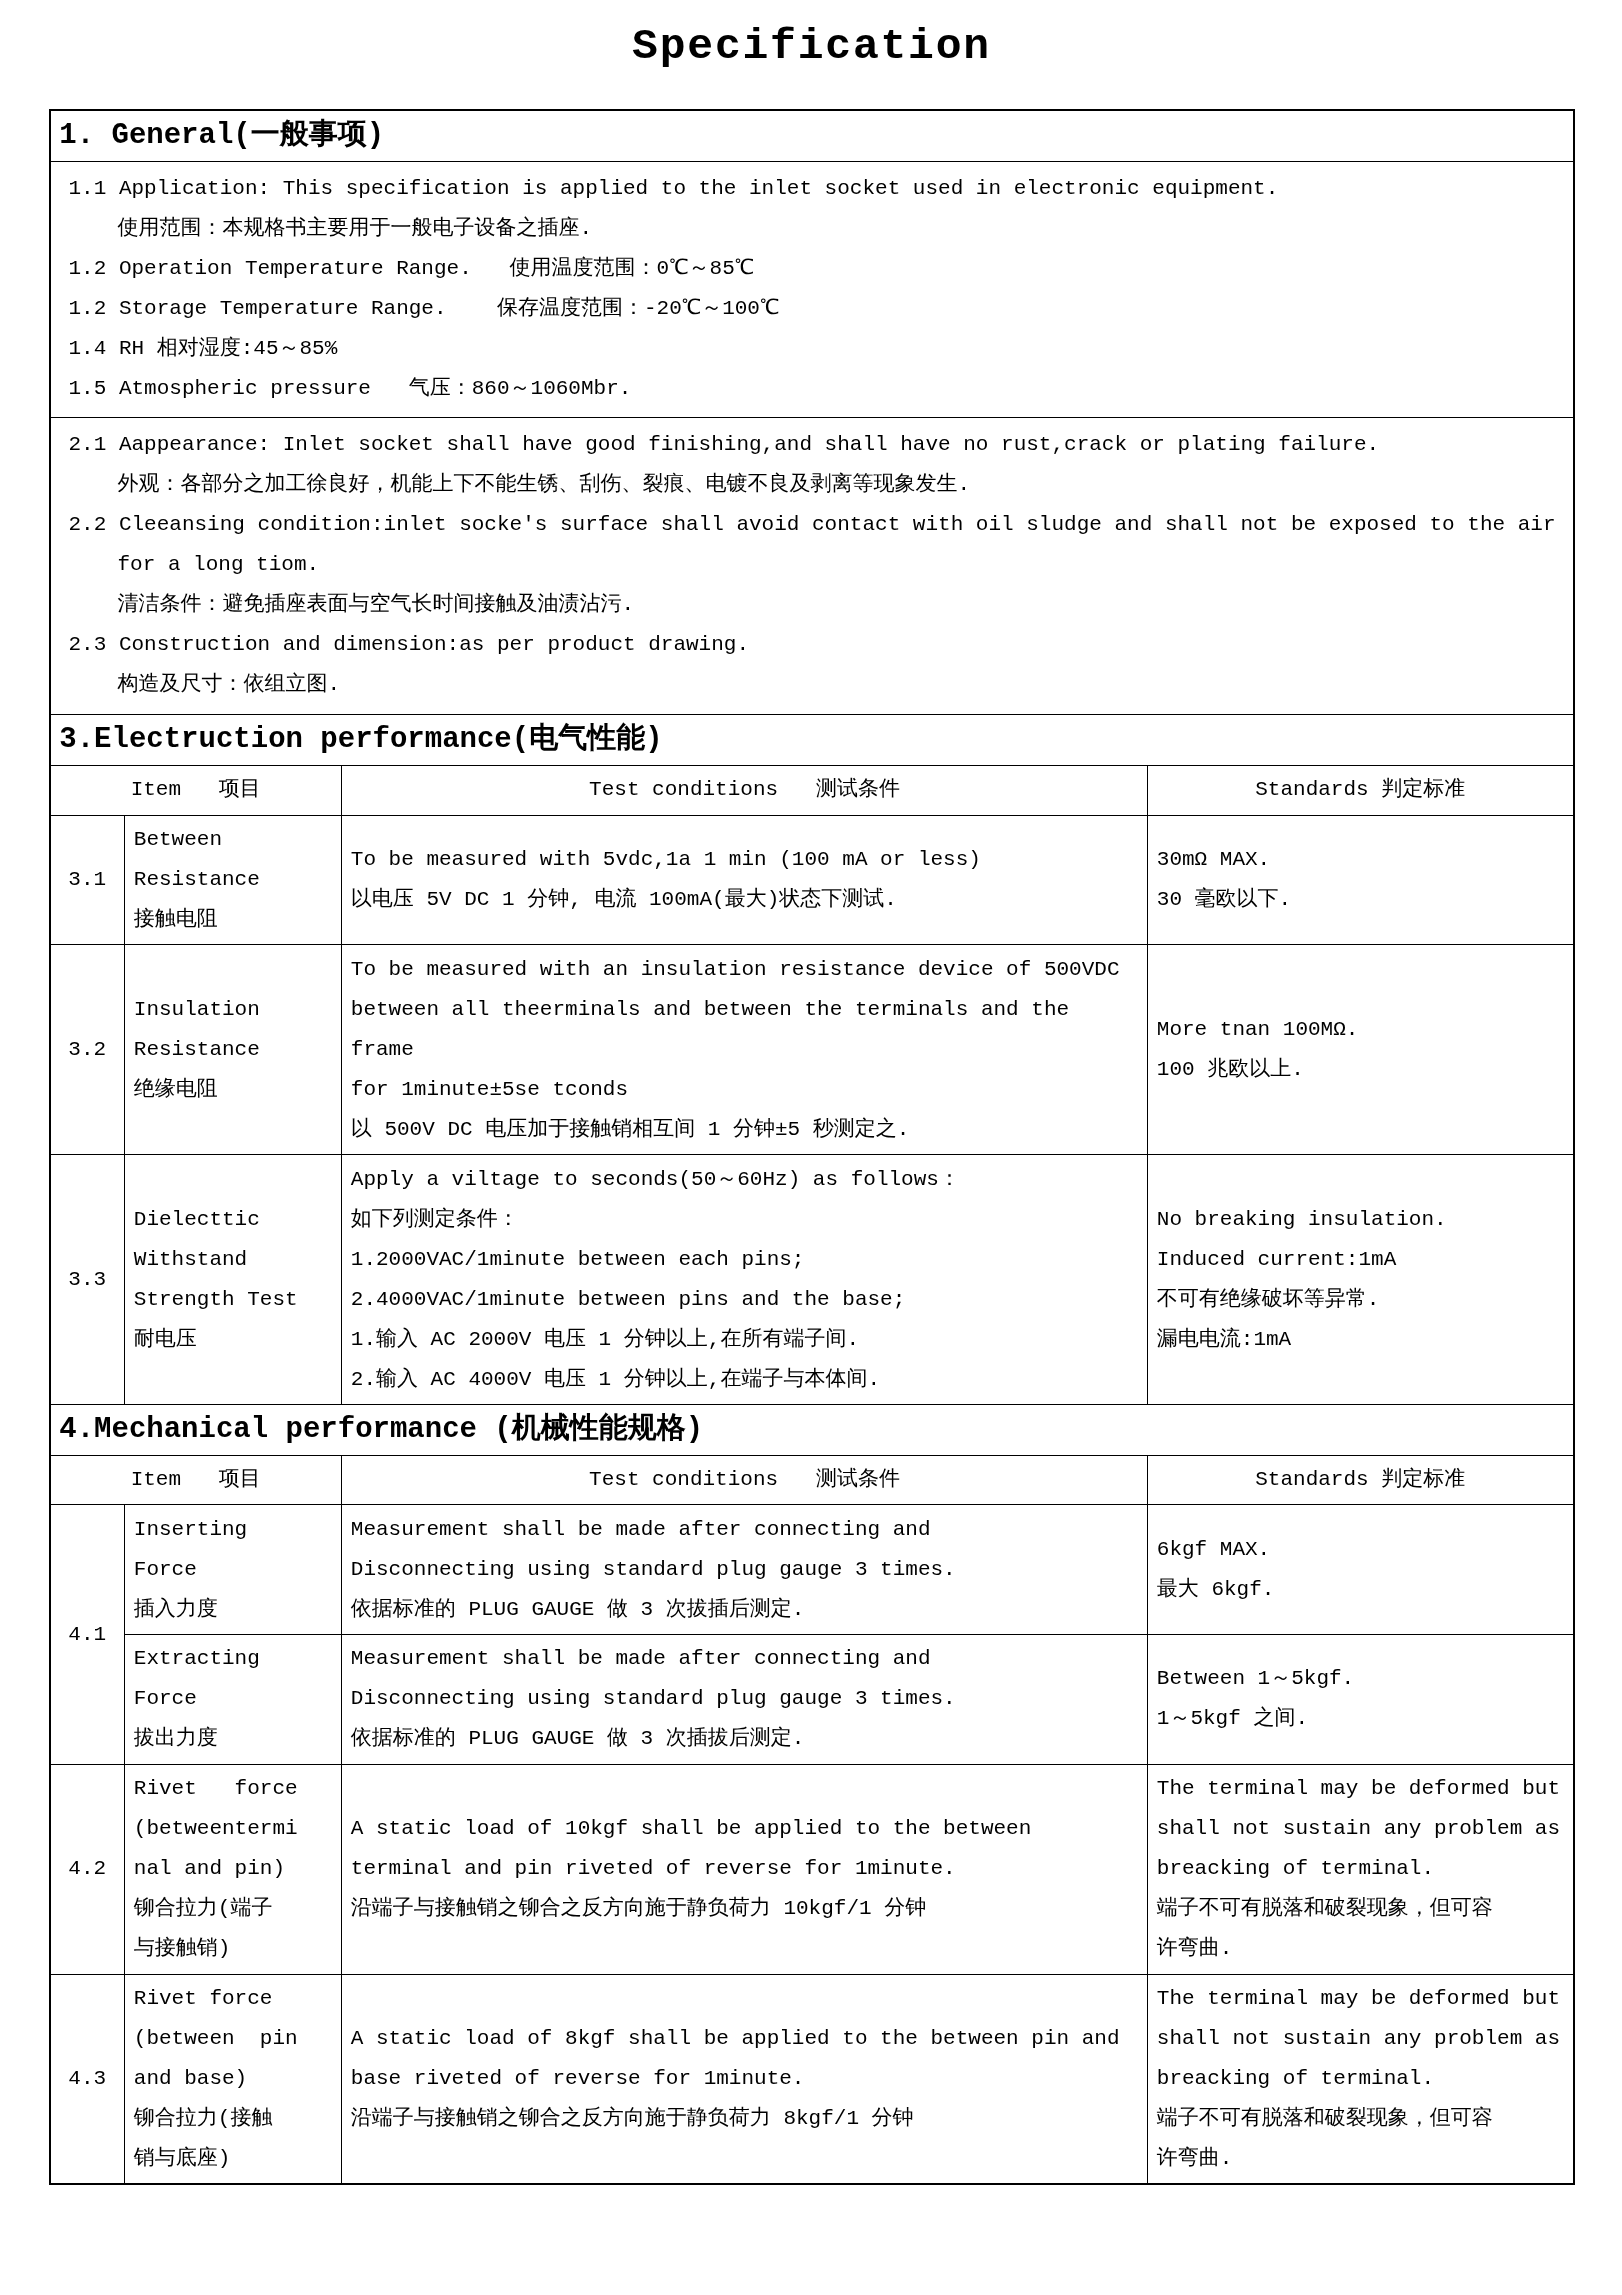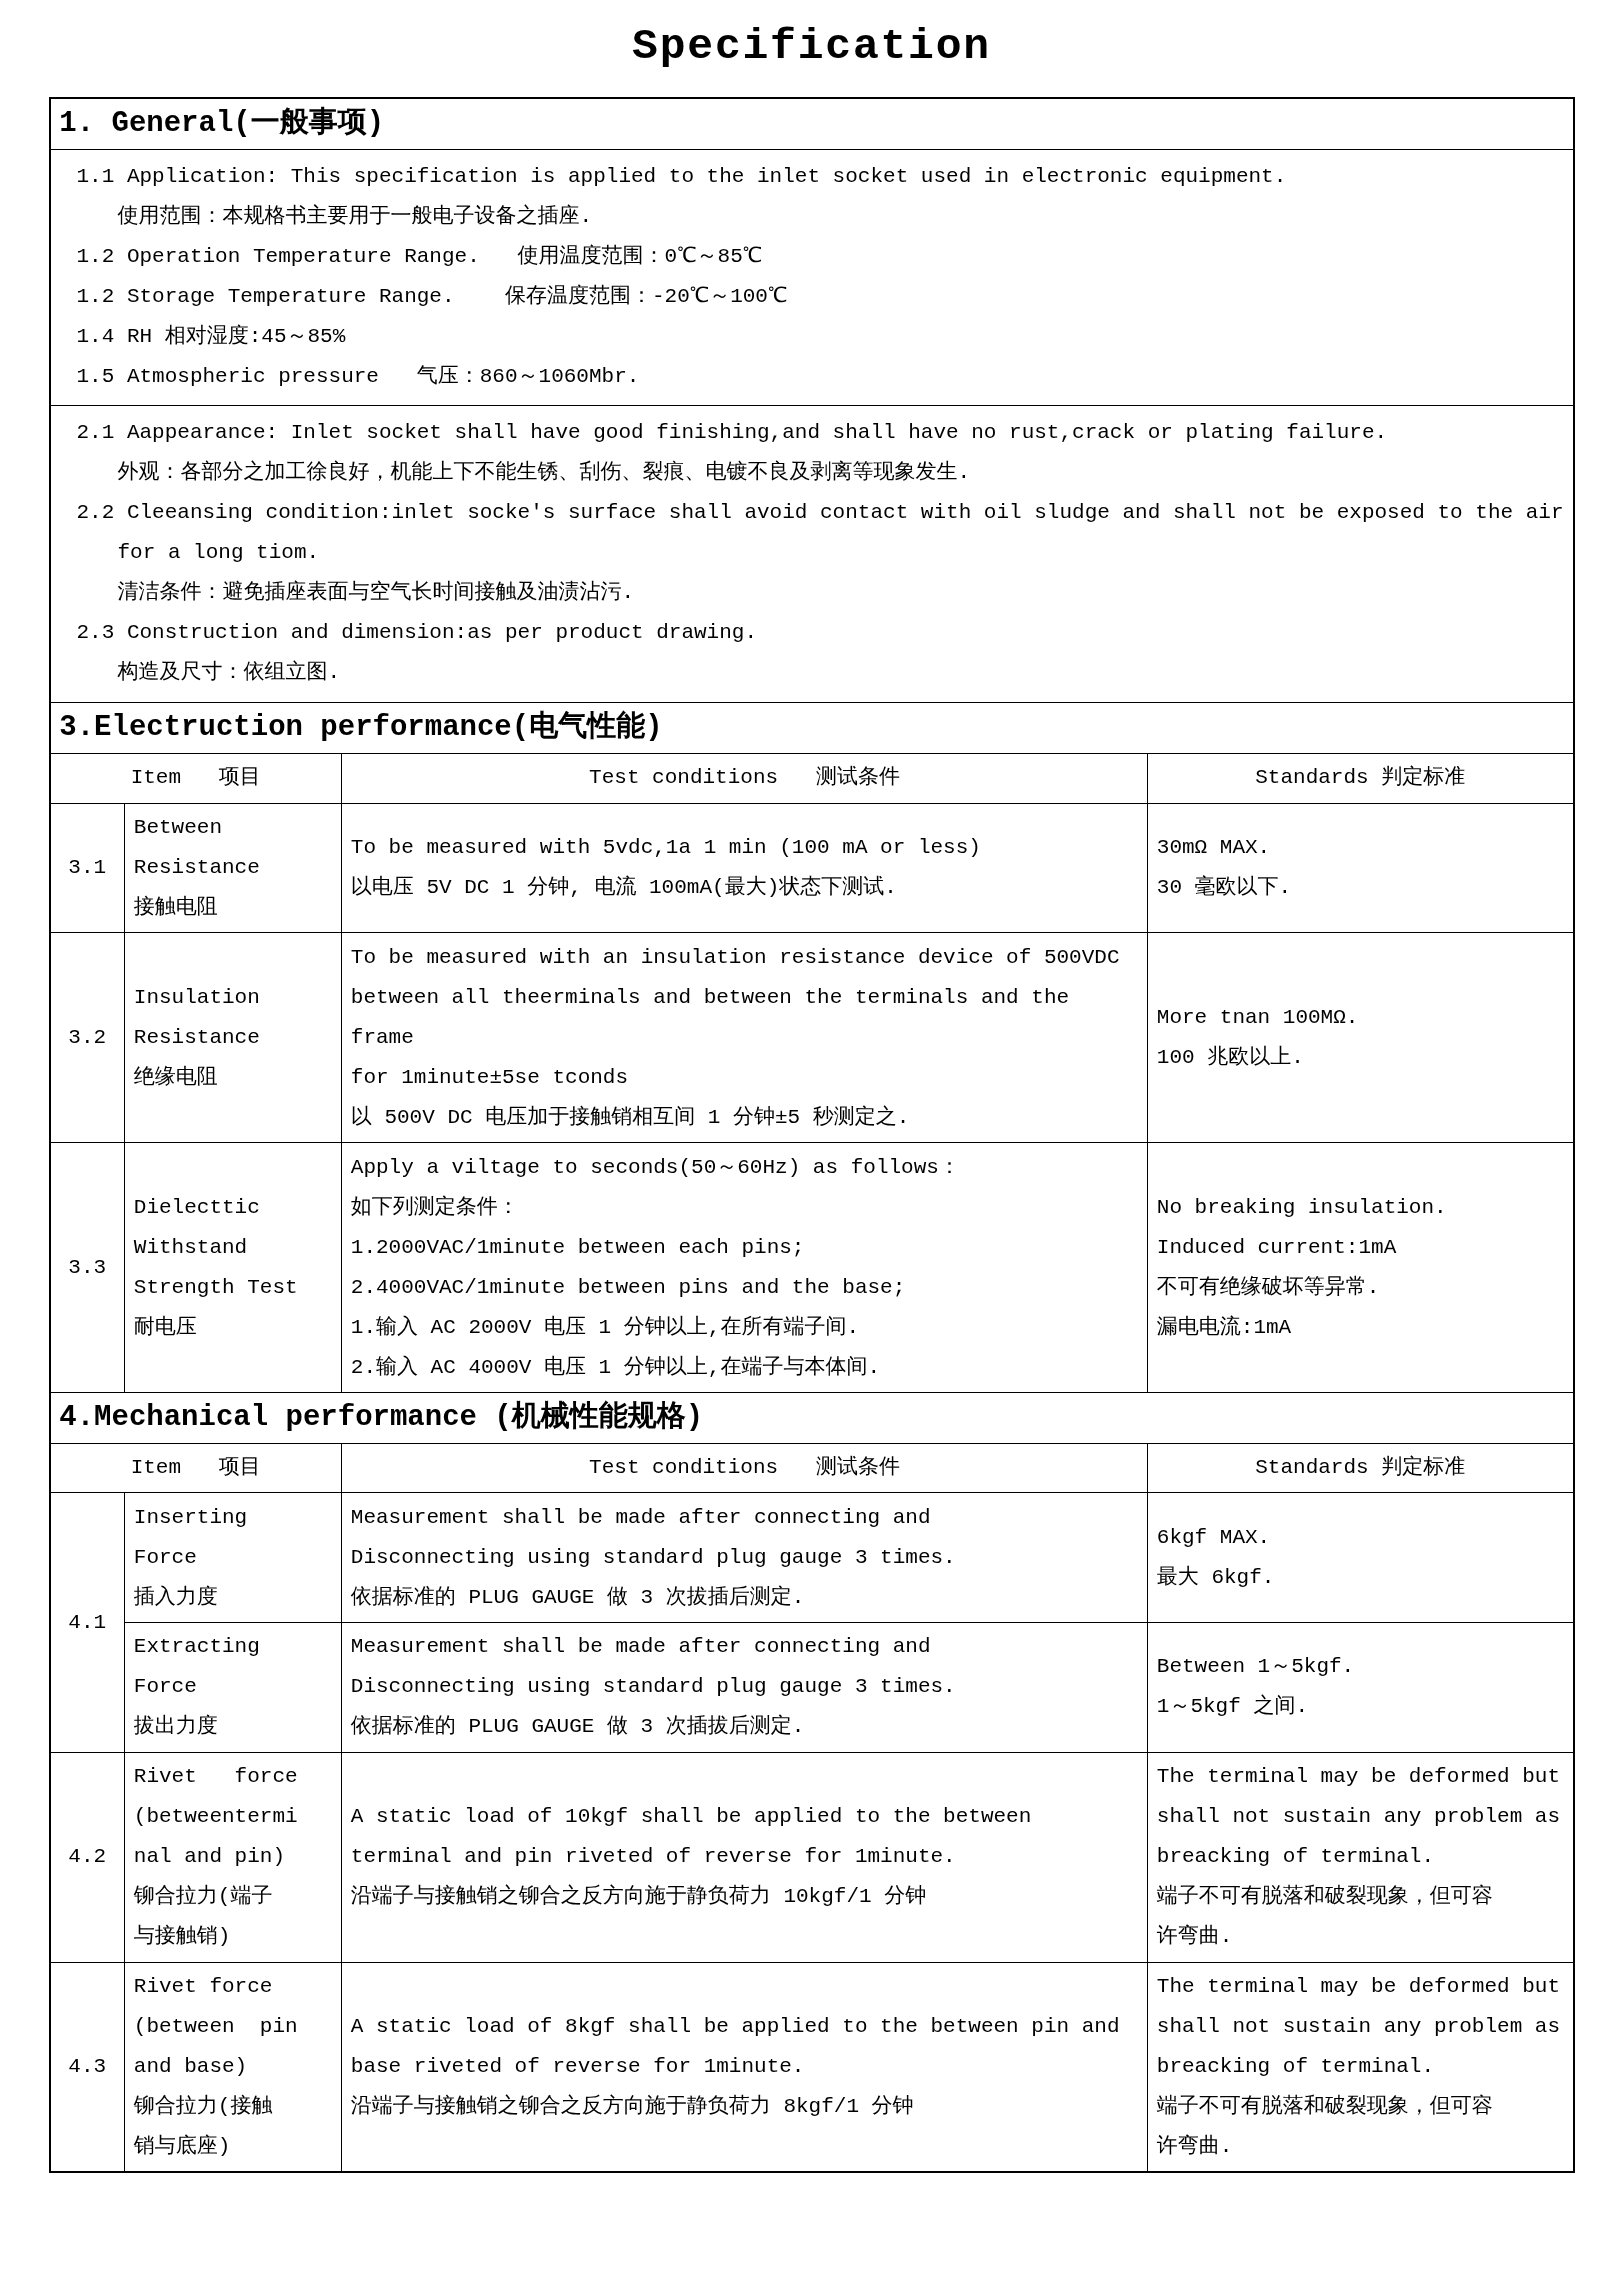--- a/index.html
+++ b/index.html
@@ -12,40 +12,40 @@
   }
   .title {
     font-size: 43px;
     font-weight: bold;
     text-align: center;
     padding-top: 22px;
     letter-spacing: 1.8px;
   }
   .doc {
     width: 1526px;
-    margin: 26px auto 0 auto;
+    margin: 38px auto 0 auto;
     border: 2.6px solid #000;
     box-sizing: border-box;
   }
   .sec-header {
     font-size: 29px;
     font-weight: bold;
     line-height: 46px;
     padding: 1.8px 8.8px;
     border-bottom: 1.8px solid #000;
     white-space: pre-wrap;
   }
   .sec-body {
     padding: 7px 0 8.8px 0;
     border-bottom: 1.8px solid #000;
   }
   .tline {
     font-size: 21px;
     line-height: 40px;
-    padding-left: 26px;
+    padding-left: 18px;
     padding-right: 8.8px;
     white-space: pre-wrap;
   }
   .tline.indent { padding-left: 67px; }
   table.spec {
     width: 100%;
     border-collapse: collapse;
     table-layout: fixed;
   }
   table.spec td {

